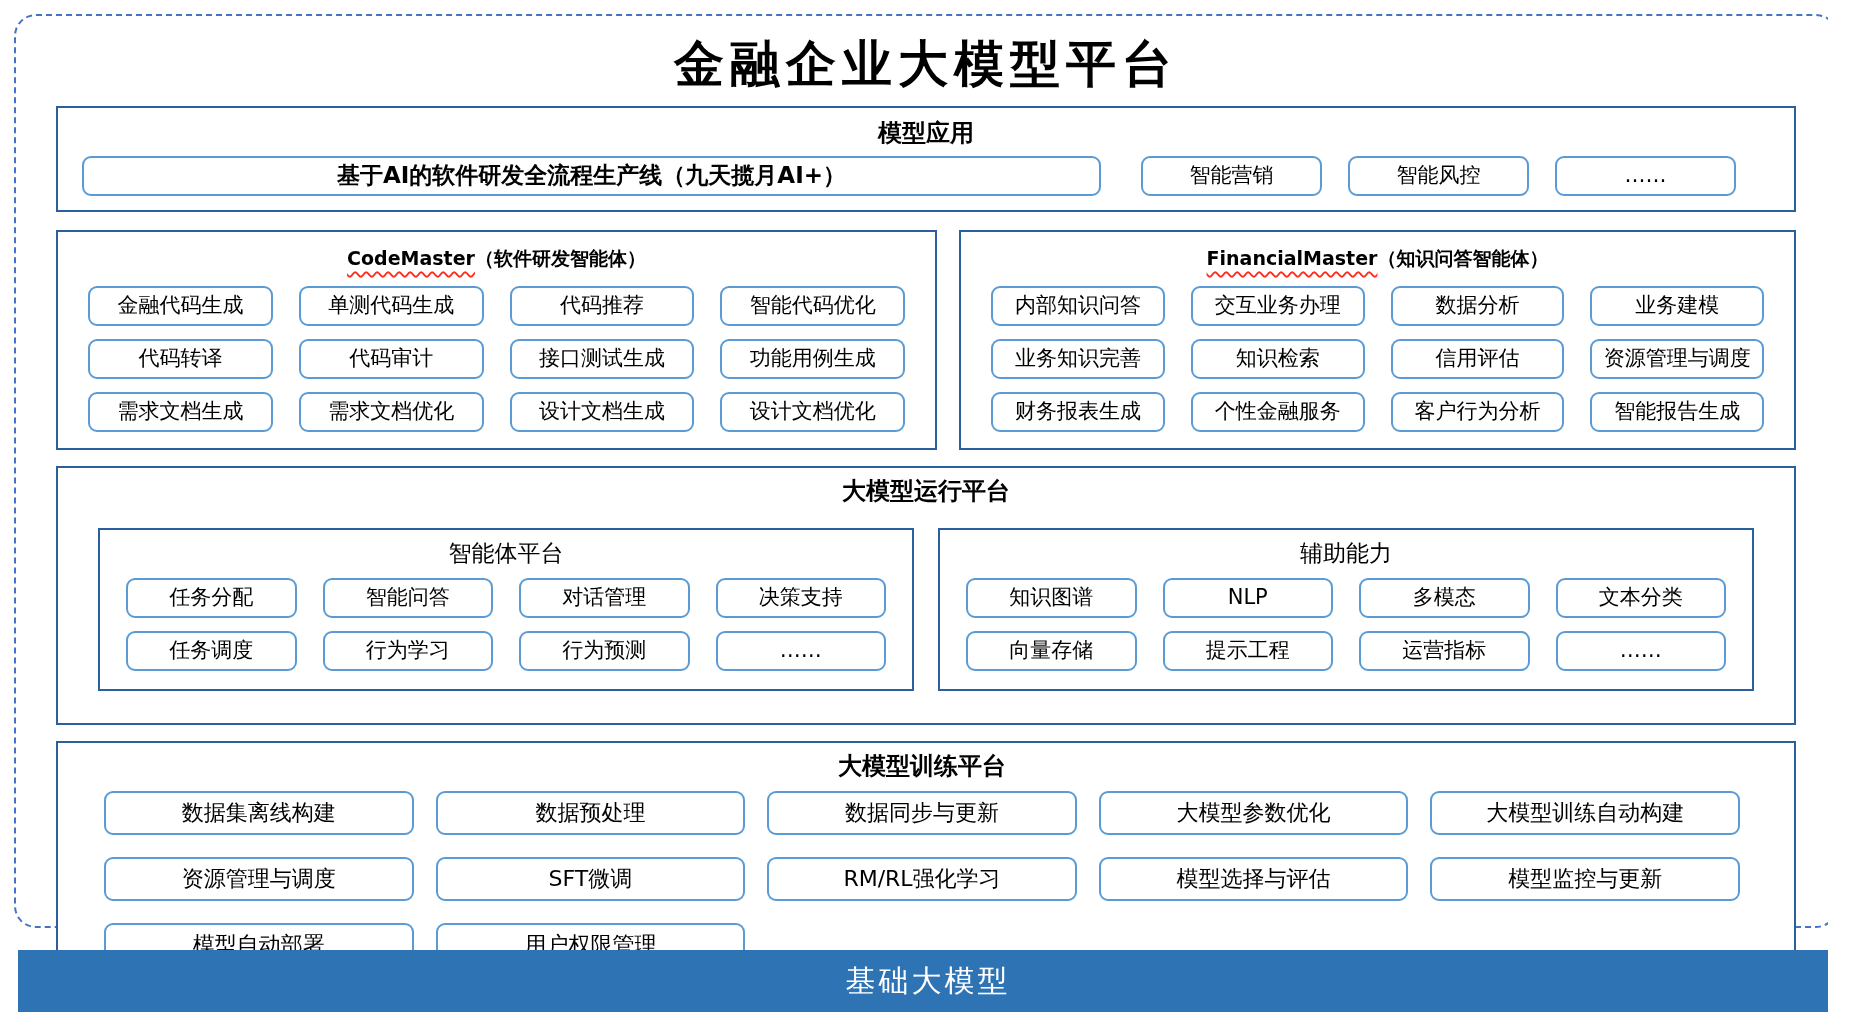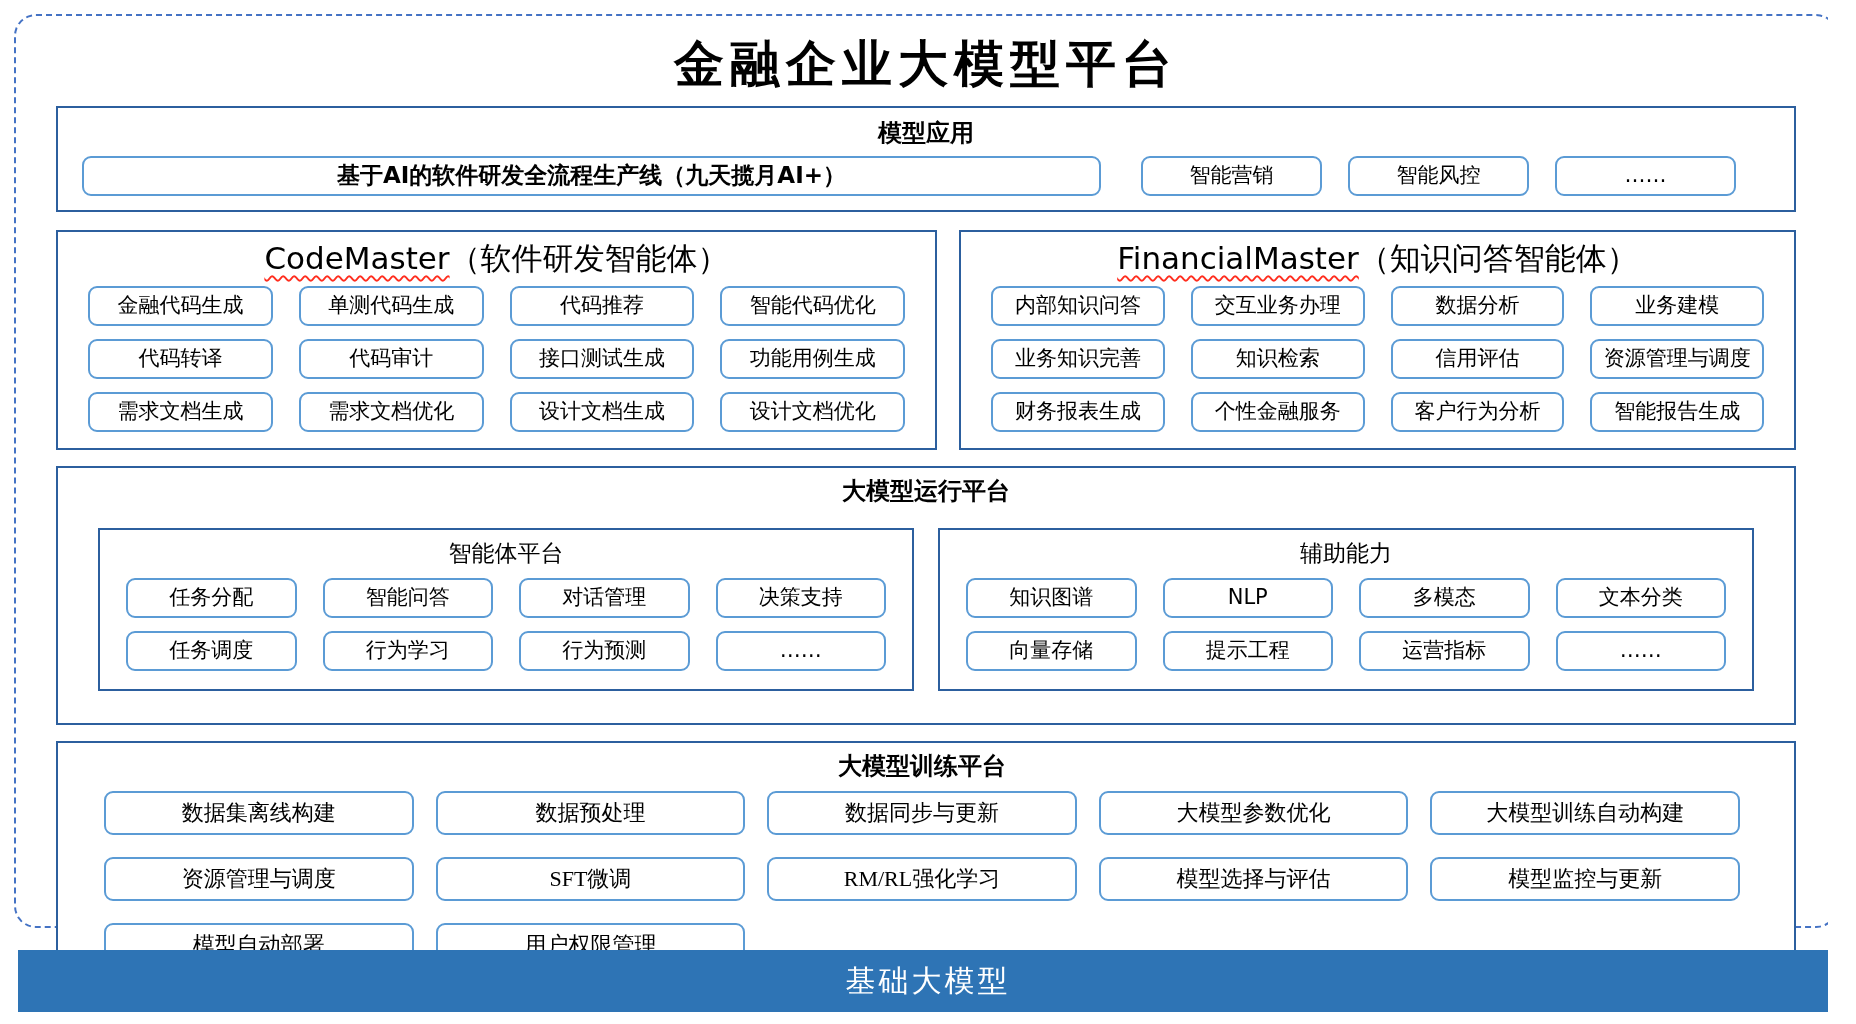--- a/index.html
+++ b/index.html
@@ -35,35 +35,35 @@
   .btn-wide{flex:1 1 auto;font-weight:700;font-size:23px;height:40px;}
   .app-btns{display:flex;gap:26px;}
   .app-btns .btn{width:181px;}
   
   .agents-row{display:flex;gap:22px;margin-top:18px;}
   .agent-box{
     border:2px solid #2c5f9e;box-sizing:border-box;padding:6px 30px 16px 30px;
   }
   .agent-box.left{width:881px;flex:0 0 auto;}
   .agent-box.right{flex:1 1 auto;}
-  .agent-title{text-align:center;font-weight:400;font-size:31px;line-height:40px;margin-bottom:8px;}
+  .agent-title{text-align:center;font-weight:700;font-size:19px;line-height:40px;margin-bottom:8px;}
   .wavy{
     text-decoration-line:underline;text-decoration-style:wavy;
     text-decoration-color:#ff2d1e;text-decoration-thickness:2px;text-underline-offset:6px;
   }
   .grid4{display:grid;grid-template-columns:repeat(4,1fr);gap:13px 26px;}
   
   .runtime-section{margin-top:16px;padding:2px 0 18px 0;}
   .groups-row{display:flex;gap:24px;padding:14px 40px;}
   .group-box{
     flex:1 1 0;border:2px solid #2c5f9e;box-sizing:border-box;padding:4px 26px 18px 26px;
   }
   .group-title{text-align:center;font-weight:400;font-size:23px;line-height:38px;margin-bottom:6px;}
   
-  .training-section{margin-top:16px;padding:2px 8px 26px 0;flex:1 1 auto;font-family:Liberation Serif, serif;}
+  .training-section{margin-top:16px;padding:2px 8px 26px 0;flex:1 1 auto;}
   .grid6{display:grid;grid-template-columns:repeat(5,1fr);gap:22px 22px;padding:0 46px;margin-top:10px;}
   .grid6 .btn{height:44px;font-size:22px;}
   
   .footer-bar{
     position:absolute;left:18px;top:950px;width:1820px;height:62px;
     background:#2E74B5;color:#ffffff;display:flex;align-items:center;justify-content:center;
     font-size:30px;letter-spacing:3px;
   }
 </style>
 </head>

